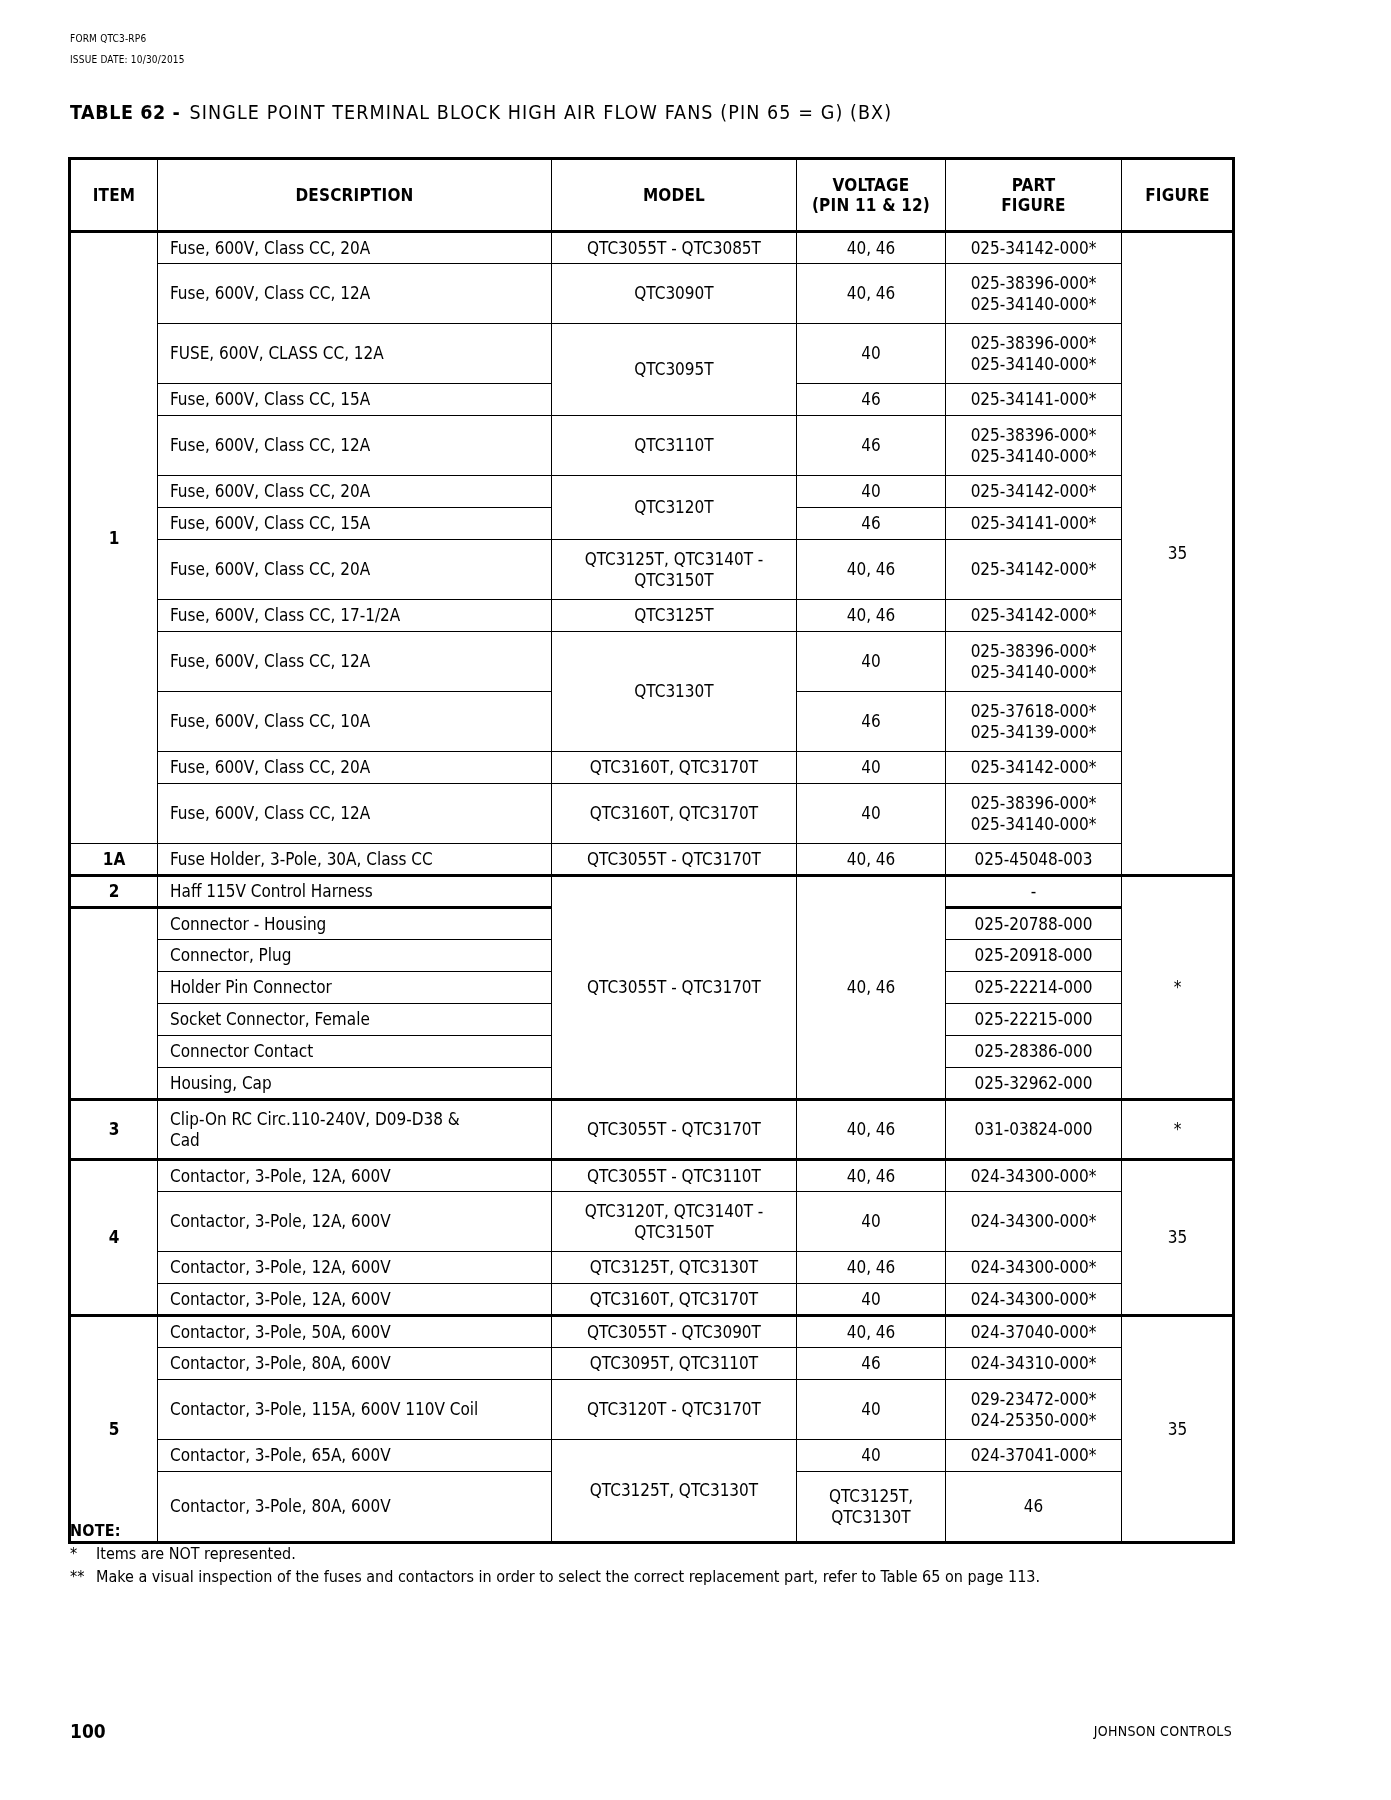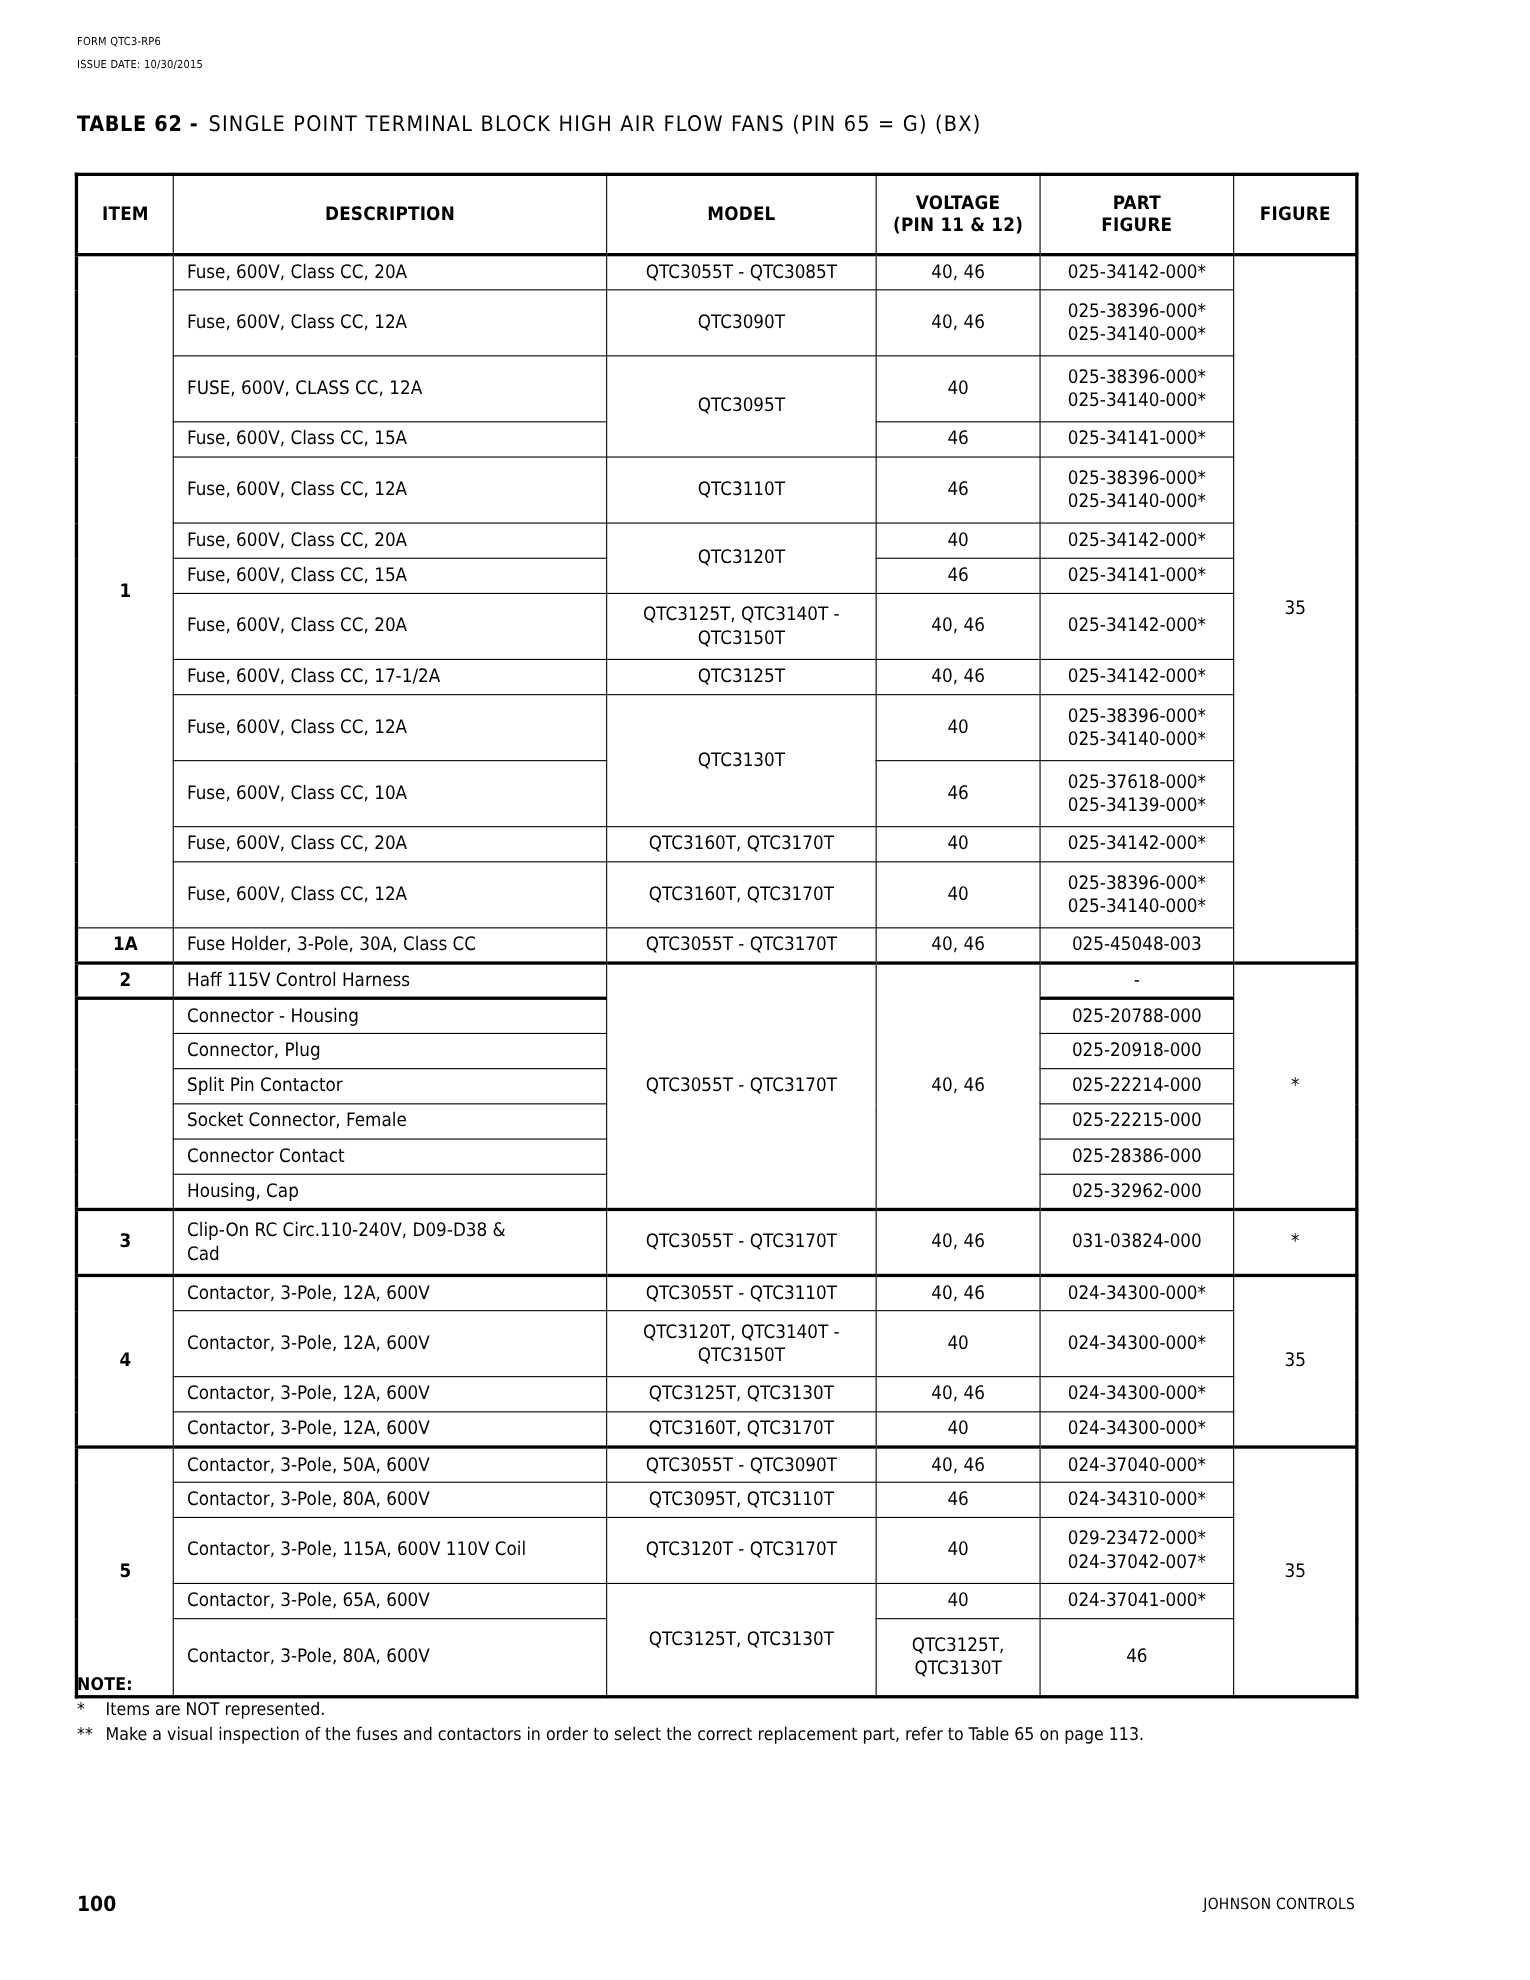--- a/index.html
+++ b/index.html
@@ -320,21 +320,21 @@
       <tr class="s">
         <td class="desc">
           <div>Connector, Plug</div>
         </td>
         <td class="part">
           <div>025-20918-000</div>
         </td>
       </tr>
       <tr class="s">
         <td class="desc">
-          <div>Split Pin Contactor</div>
+          <div>Holder Pin Connector</div>
         </td>
         <td class="part">
           <div>025-22214-000</div>
         </td>
       </tr>
       <tr class="s">
         <td class="desc">
           <div>Socket Connector, Female</div>
         </td>
         <td class="part">
@@ -480,21 +480,21 @@
           <div>Contactor, 3-Pole, 115A, 600V 110V Coil</div>
         </td>
         <td class="model">
           <div>QTC3120T - QTC3170T</div>
         </td>
         <td class="volt">
           <div>40</div>
         </td>
         <td class="part">
           <div>029-23472-000*</div>
-          <div>024-37042-007*</div>
+          <div>024-25350-000*</div>
         </td>
       </tr>
       <tr class="s">
         <td class="desc">
           <div>Contactor, 3-Pole, 65A, 600V</div>
         </td>
         <td class="model" rowspan="2">
           <div>QTC3125T, QTC3130T</div>
         </td>
         <td class="volt">

